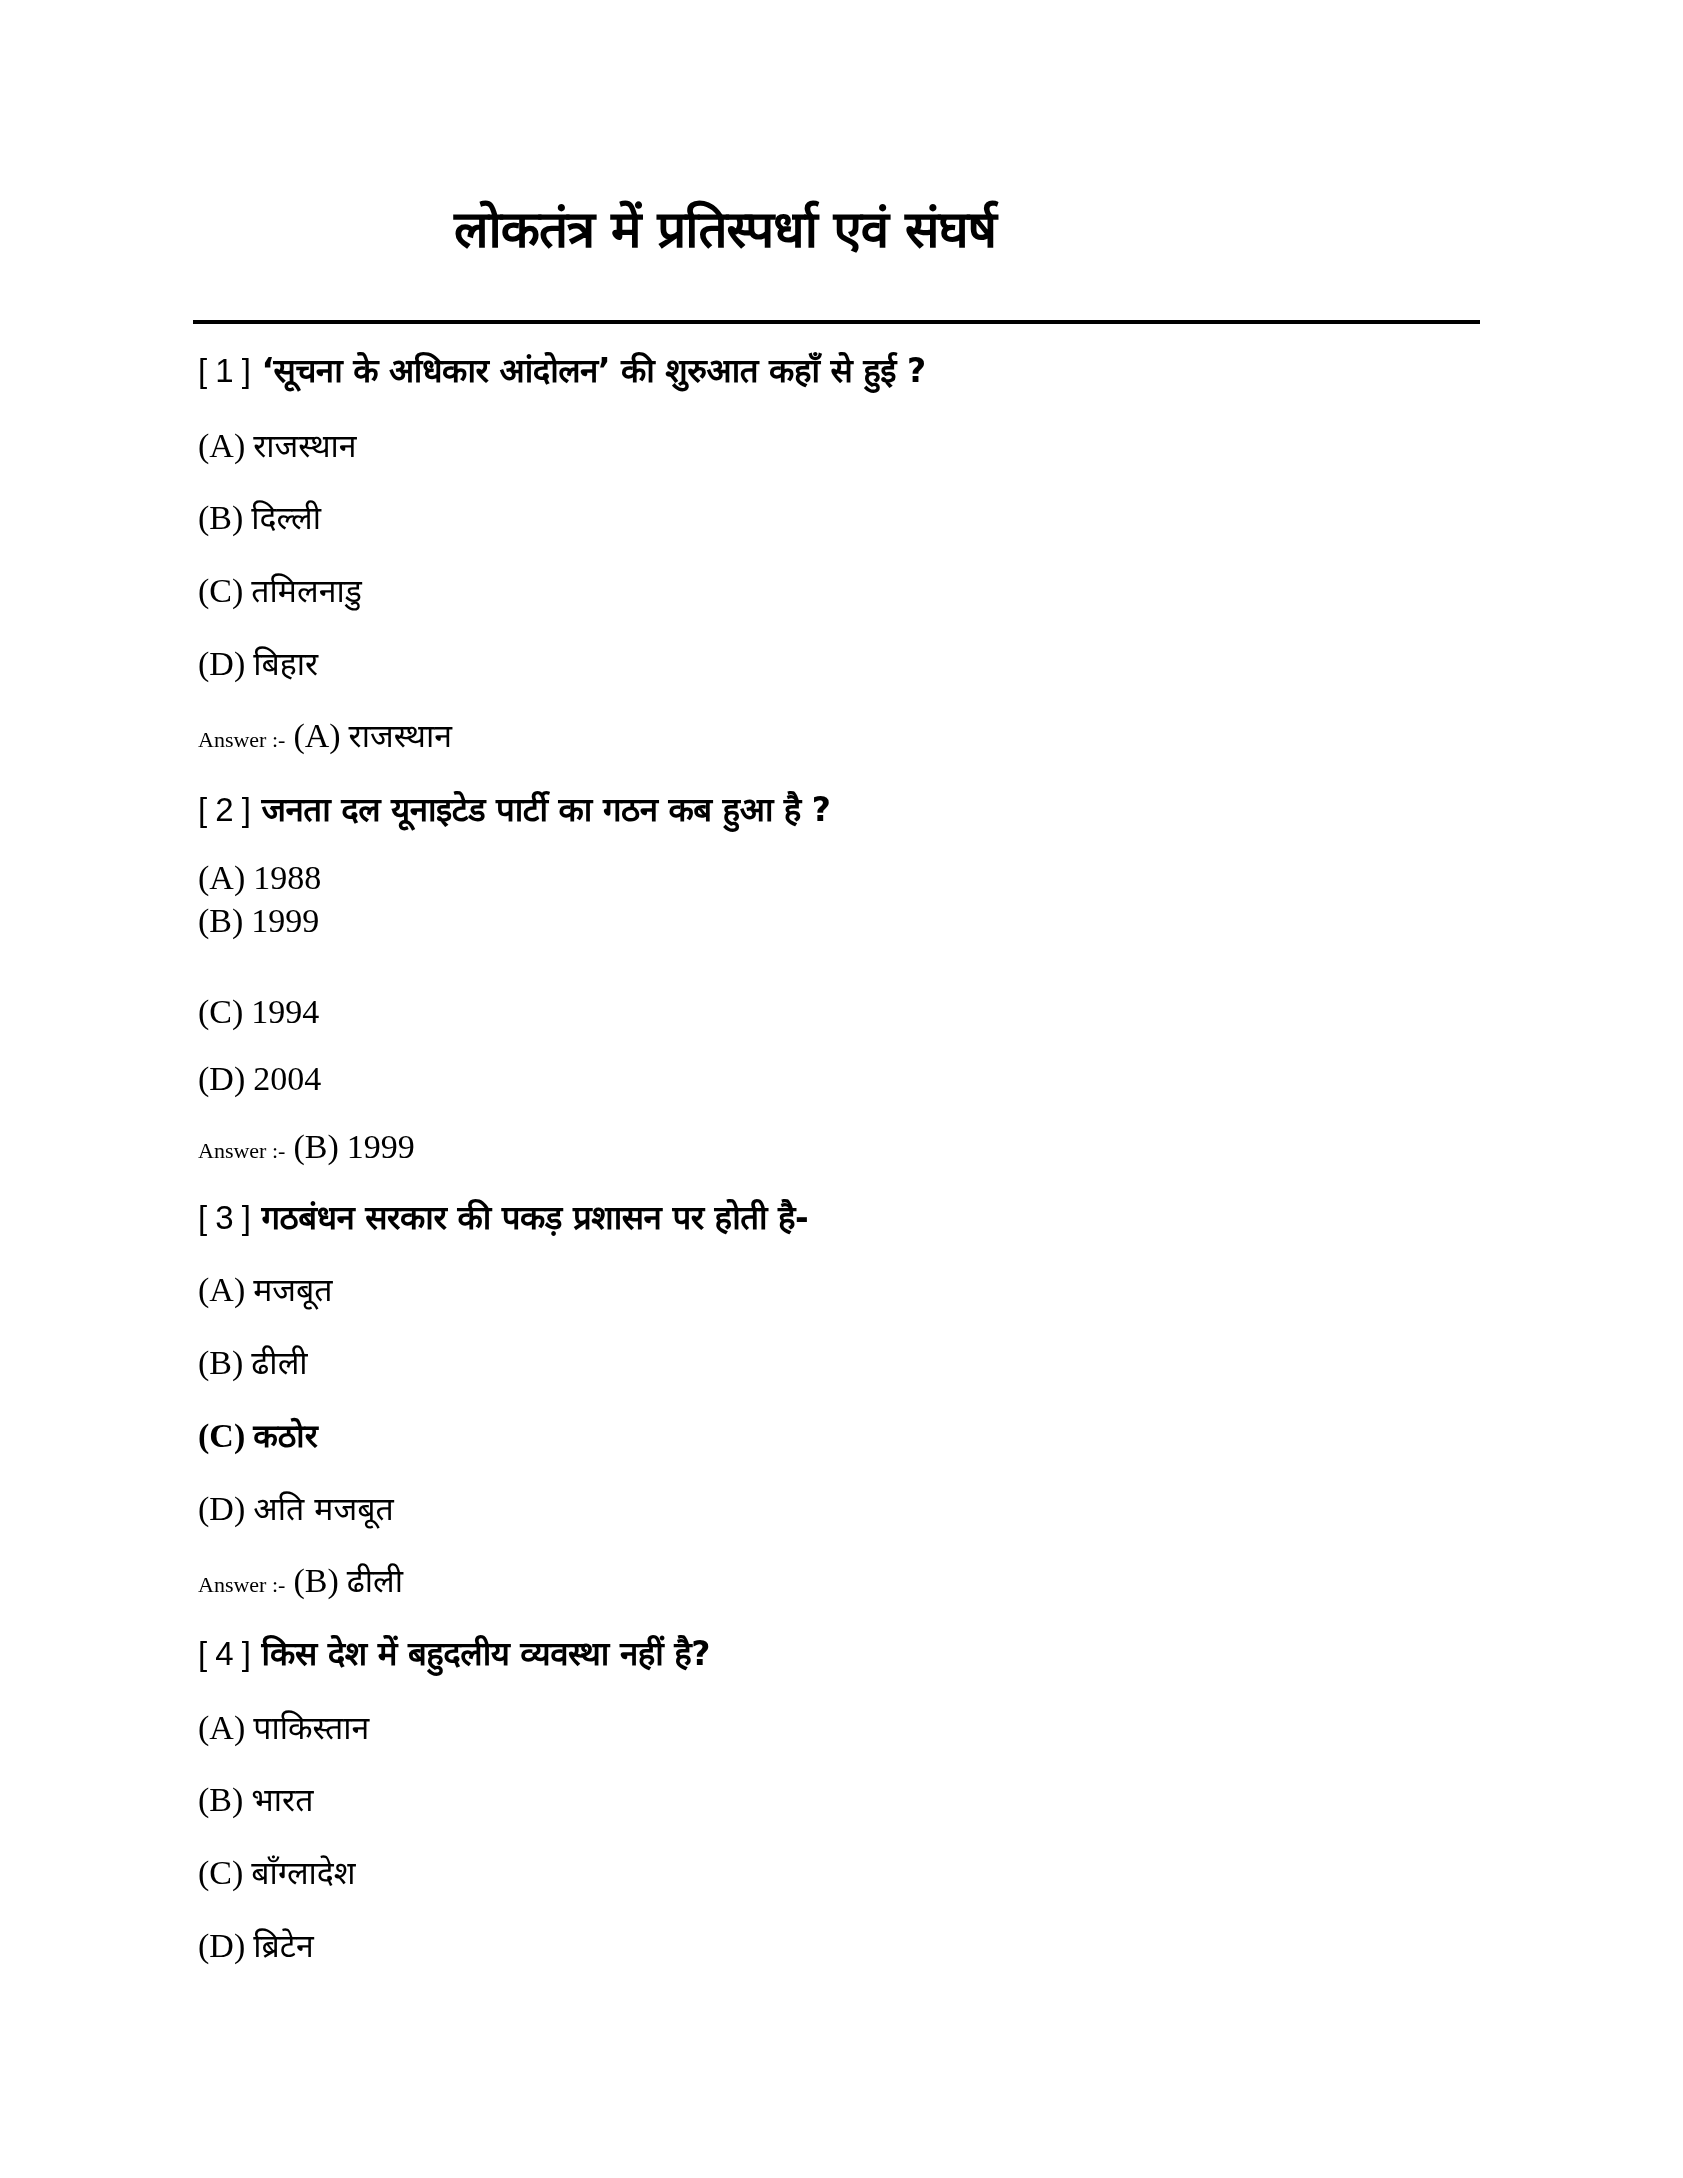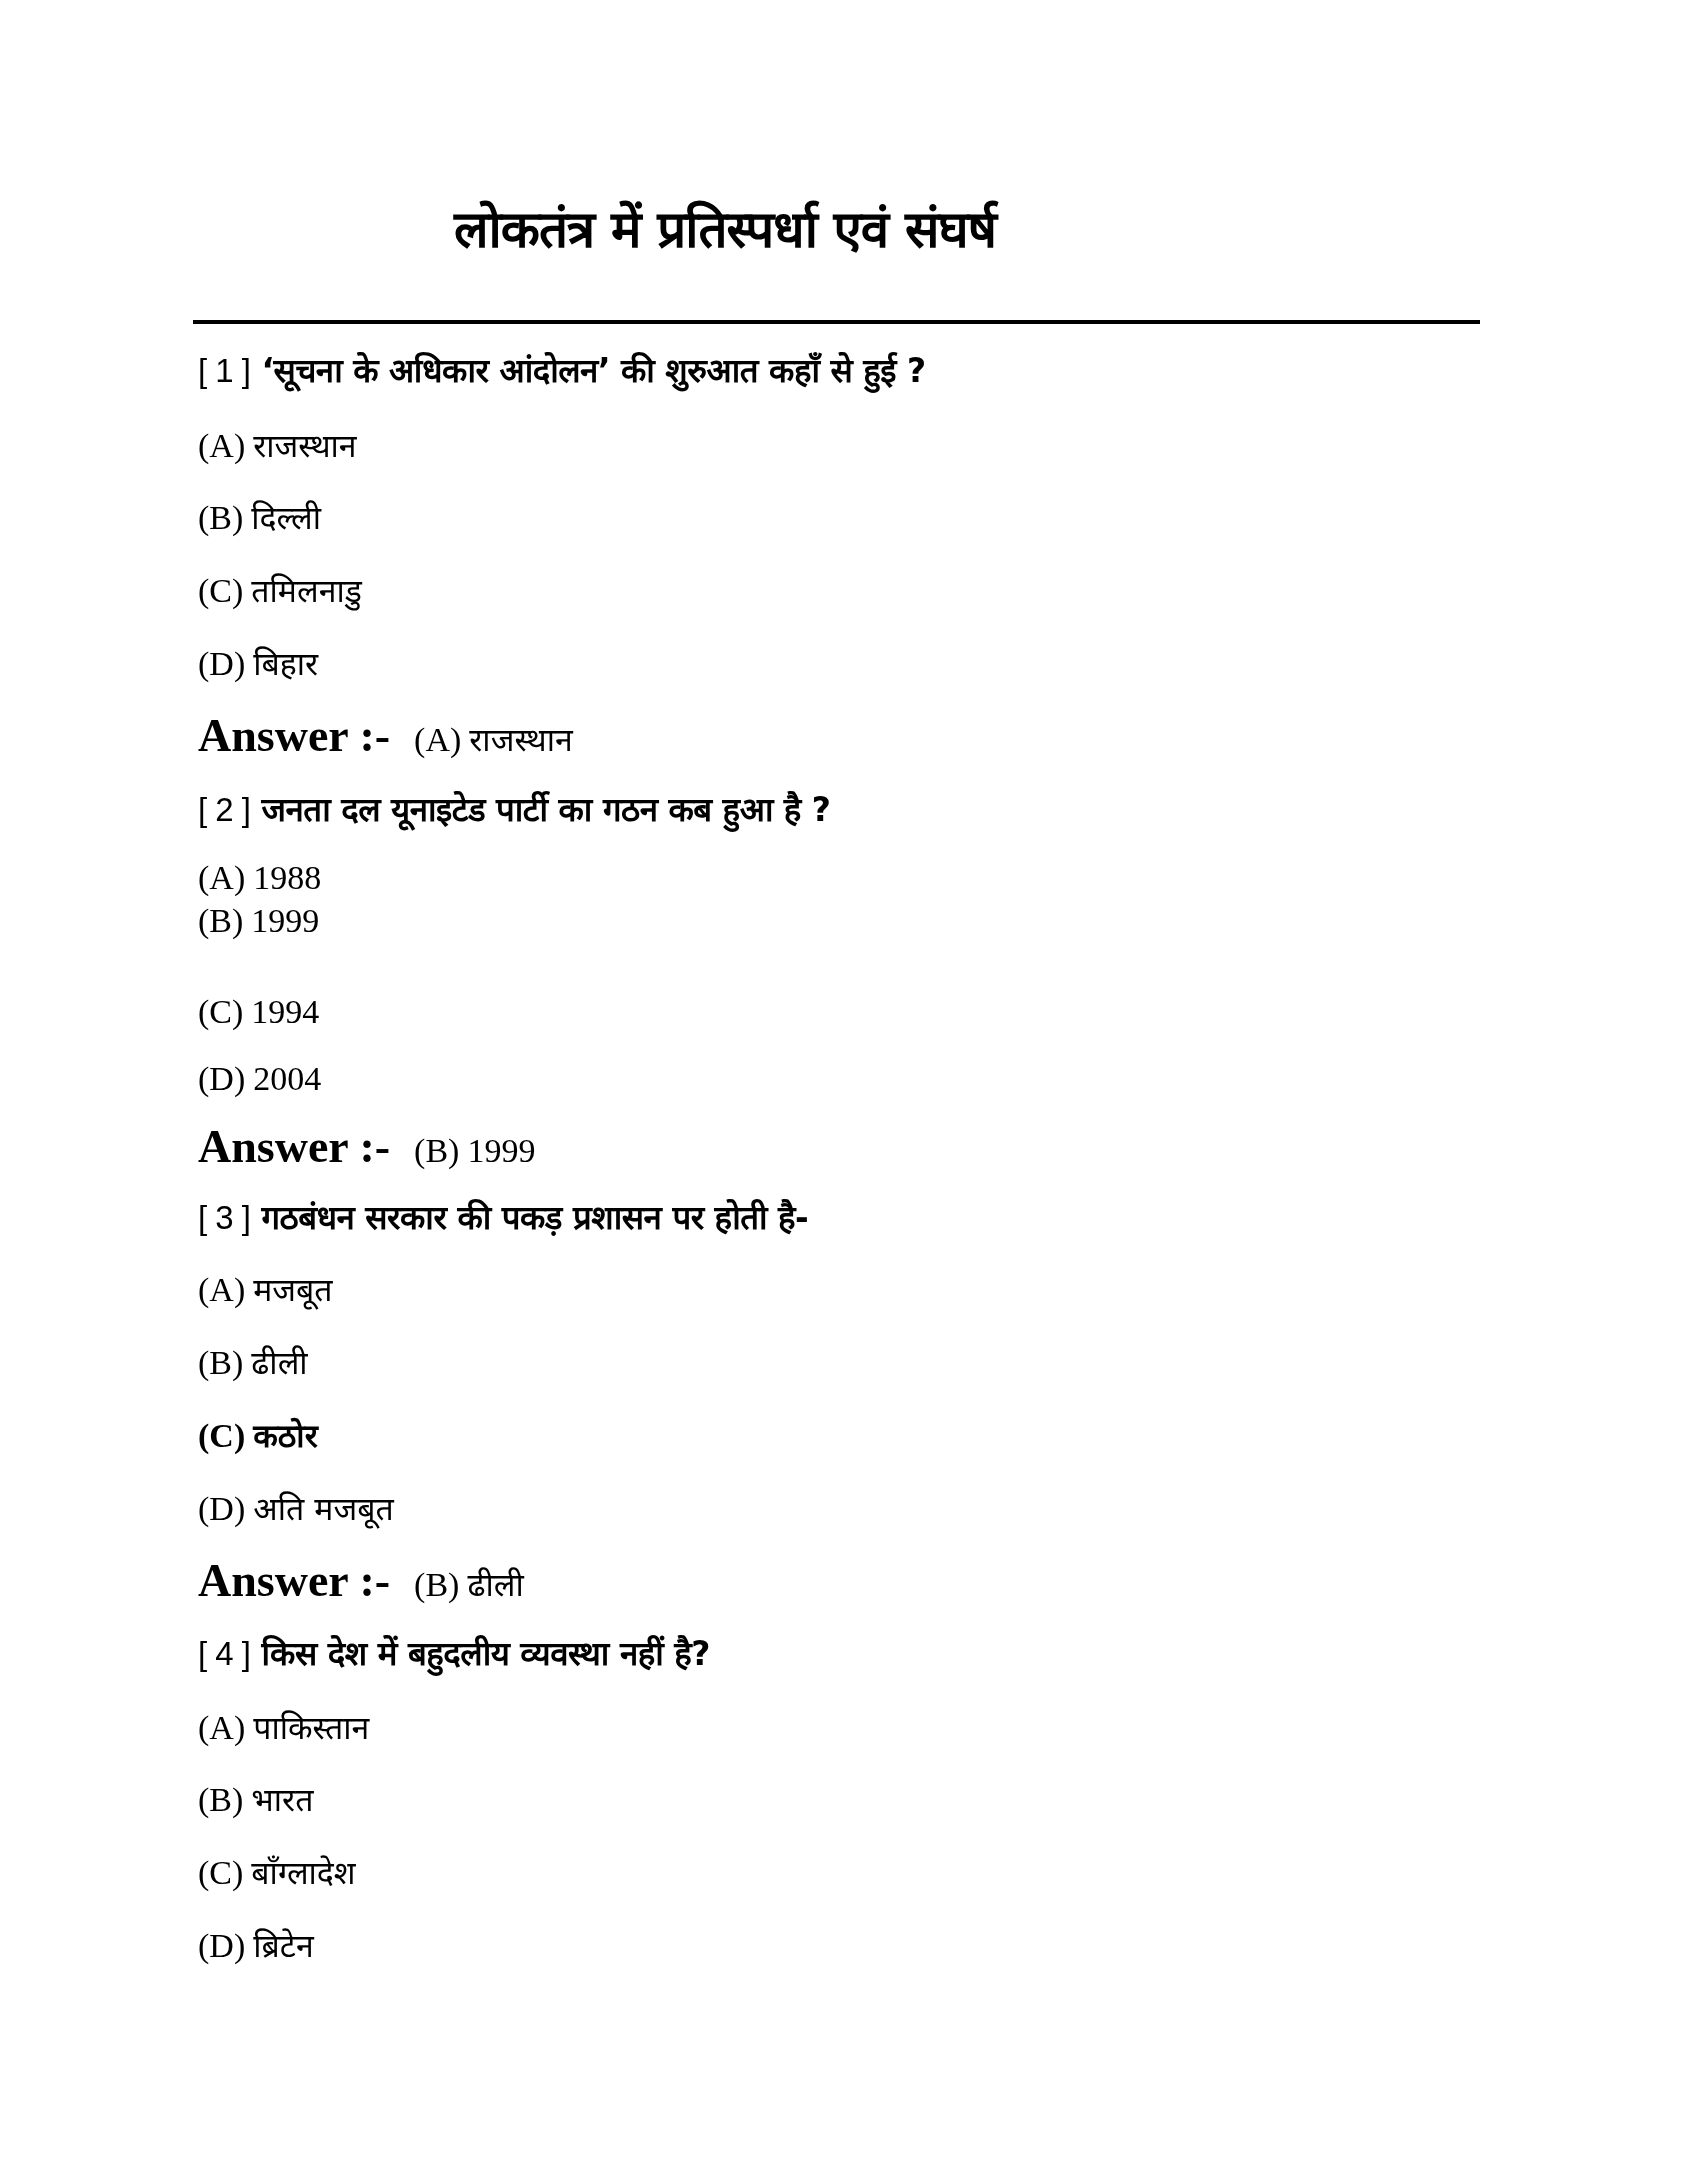--- a/index.html
+++ b/index.html
@@ -4,21 +4,21 @@
 <style>
   html, body { margin:0; padding:0; background:#ffffff; }
   body { width:1683px; height:2178px; position:relative; overflow:hidden; color:#000; font-family:"DejaVu Sans", sans-serif; }
   .title { position:absolute; left:0; width:1450px; top:194px; text-align:center; font-size:51px; font-weight:bold; line-height:71px; letter-spacing:-1px; }
   .rule { position:absolute; left:193px; width:1287px; top:320px; height:4px; background:#000; }
   .line { position:absolute; left:198px; white-space:nowrap; line-height:48px; }
   .q { font-size:33px; font-weight:bold; letter-spacing:-0.5px; }
   .opt { font-size:32px; font-family:"DejaVu Serif", serif; }
   .opt .lbl { font-family:"Liberation Serif", serif; font-size:34px; margin-right:8px; }
   .ans { font-size:32px; font-family:"DejaVu Serif", serif; }
-  .ans .ans-lbl { font-family:"Liberation Serif", serif; font-weight:bold; font-size:46px; margin-right:24px; }
+  .ans .ans-lbl { font-family:"Liberation Serif", serif; font-weight:normal; font-size:22px; margin-right:8px; }
   .ans .lbl { font-family:"Liberation Serif", serif; font-size:34px; margin-right:8px; }
   .num { font-family:"Liberation Sans", sans-serif; font-weight:normal; }
 </style>
 </head>
 <body>
 
 <div class="title">लोकतंत्र में प्रतिस्पर्धा एवं संघर्ष</div>
 <div class="rule"></div>
 
 <div class="line q" style="top:347px;">

